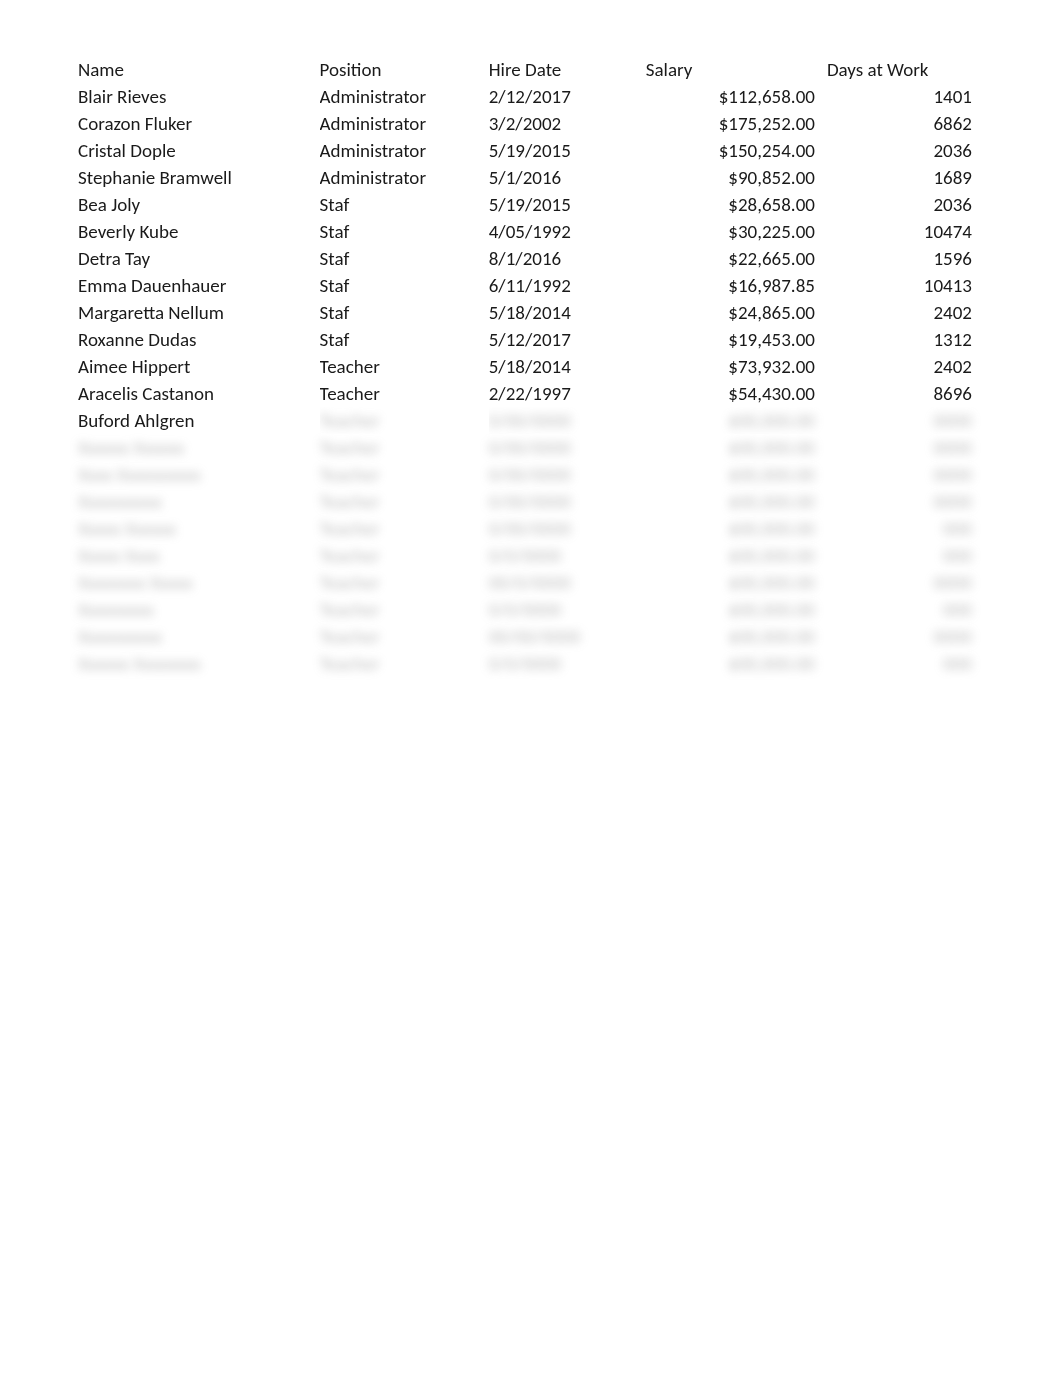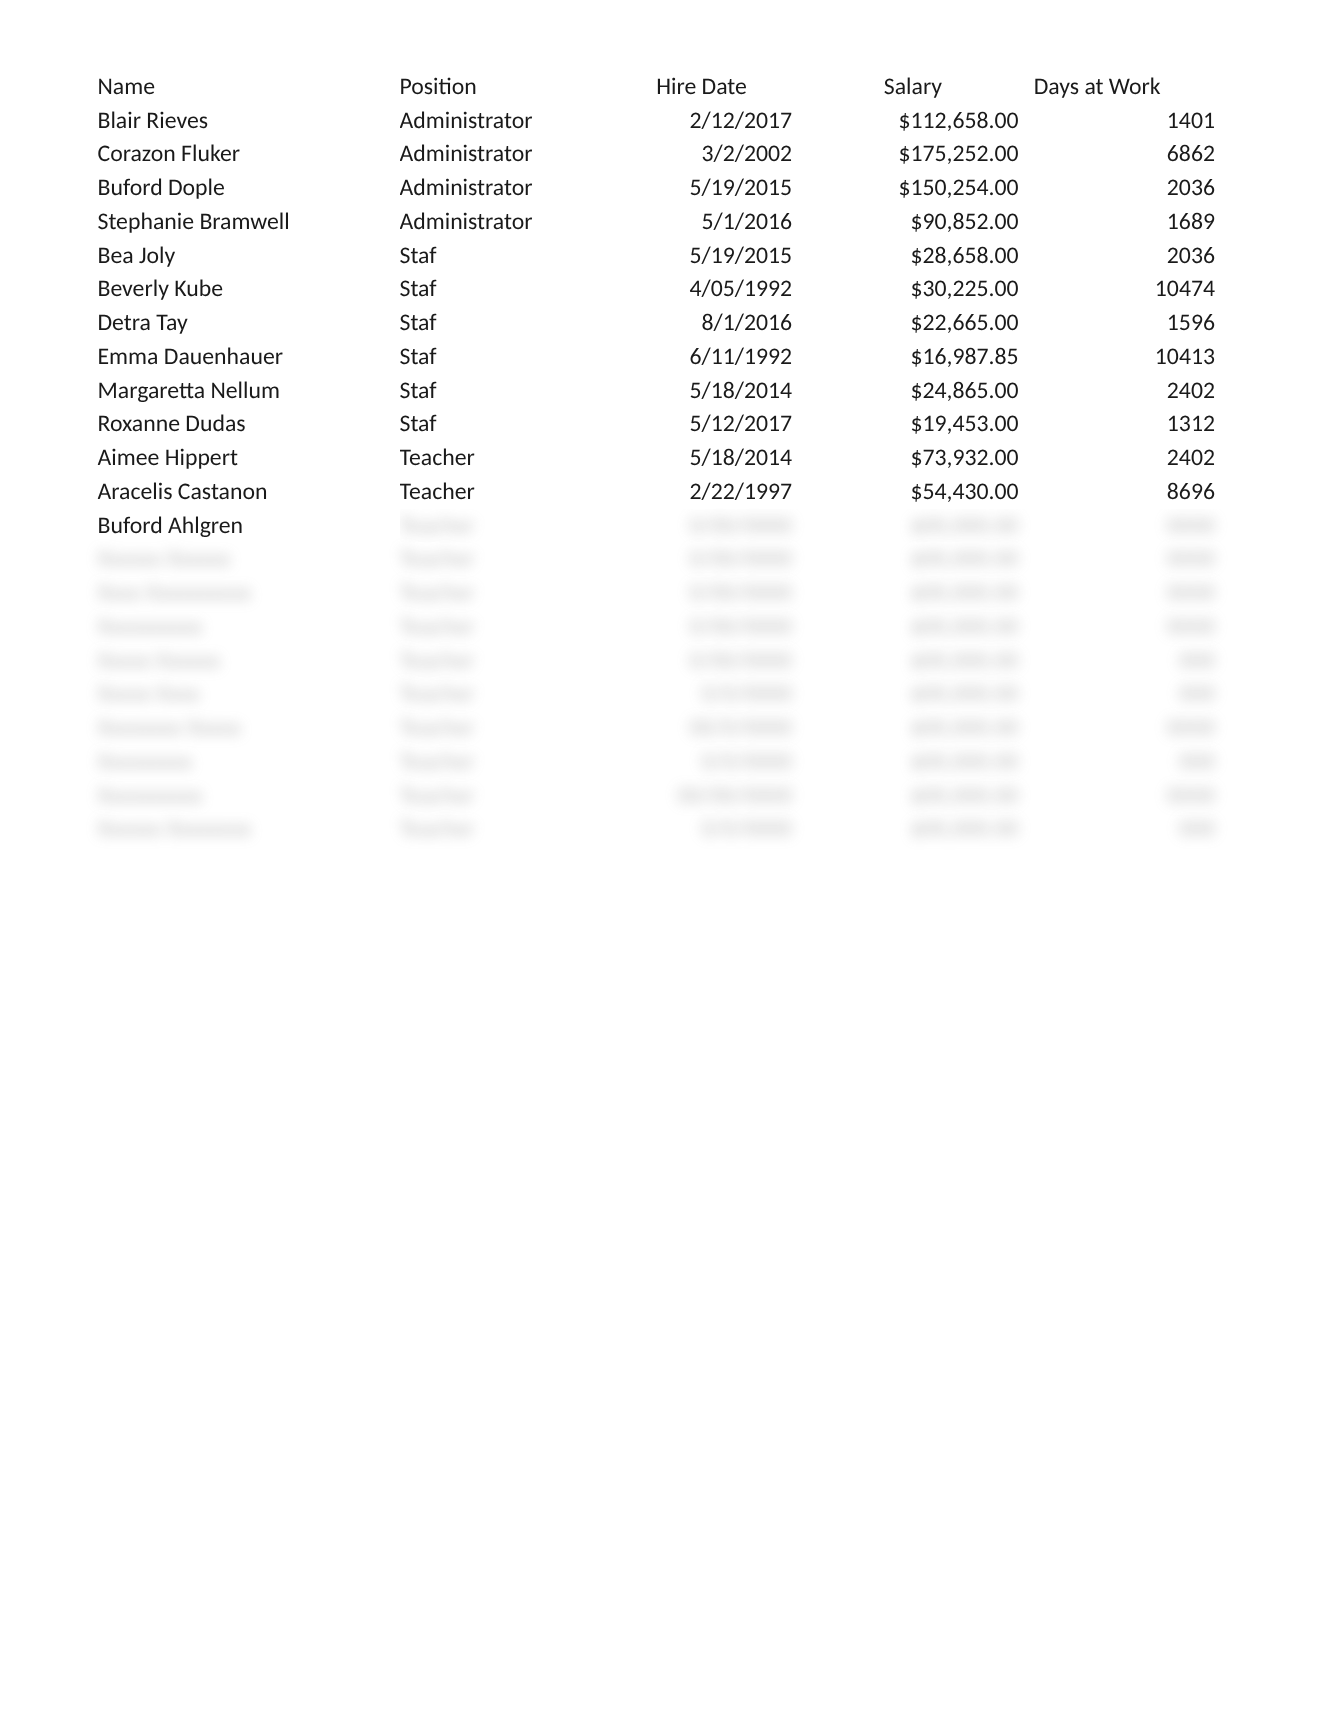--- a/index.html
+++ b/index.html
@@ -26,24 +26,24 @@
       padding: 2px 0;
       font-weight: normal;
       white-space: nowrap;
       overflow: hidden;
     }
     th {
       font-weight: normal;
     }
     .col-name { width: 200px; }
     .col-position { width: 140px; margin-top: 48px; }
-    .col-hiredate { width: 130px; text-align: right; padding-right: 12px; }
+    .col-hiredate { width: 130px; padding-right: 12px; }
     .col-salary { width: 150px; text-align: right; padding-right: 12px; }
     .col-days { width: 130px; text-align: right; padding-right: 12px; margin-left: 26px; }
-    th.col-hiredate, th.col-salary, th.col-days { text-align: center; }
+    th.col-hiredate, th.col-salary, th.col-days { text-align: left; }
     th.col-days { text-align: left; }
     
     .blurred td {
       filter: blur(5px);
       opacity: 0.55;
       color: #888;
     }
     .partial-blur .b {
       filter: blur(5px);
       opacity: 0.55;
@@ -73,21 +73,21 @@
         <td class="col-days">1401</td>
       </tr>
       <tr>
         <td class="col-name">Corazon Fluker</td>
         <td class="col-position">Administrator</td>
         <td class="col-hiredate">3/2/2002</td>
         <td class="col-salary">$175,252.00</td>
         <td class="col-days">6862</td>
       </tr>
       <tr>
-        <td class="col-name">Buford Dople</td>
+        <td class="col-name">Cristal Dople</td>
         <td class="col-position">Administrator</td>
         <td class="col-hiredate">5/19/2015</td>
         <td class="col-salary">$150,254.00</td>
         <td class="col-days">2036</td>
       </tr>
       <tr>
         <td class="col-name">Stephanie Bramwell</td>
         <td class="col-position">Administrator</td>
         <td class="col-hiredate">5/1/2016</td>
         <td class="col-salary">$90,852.00</td>

